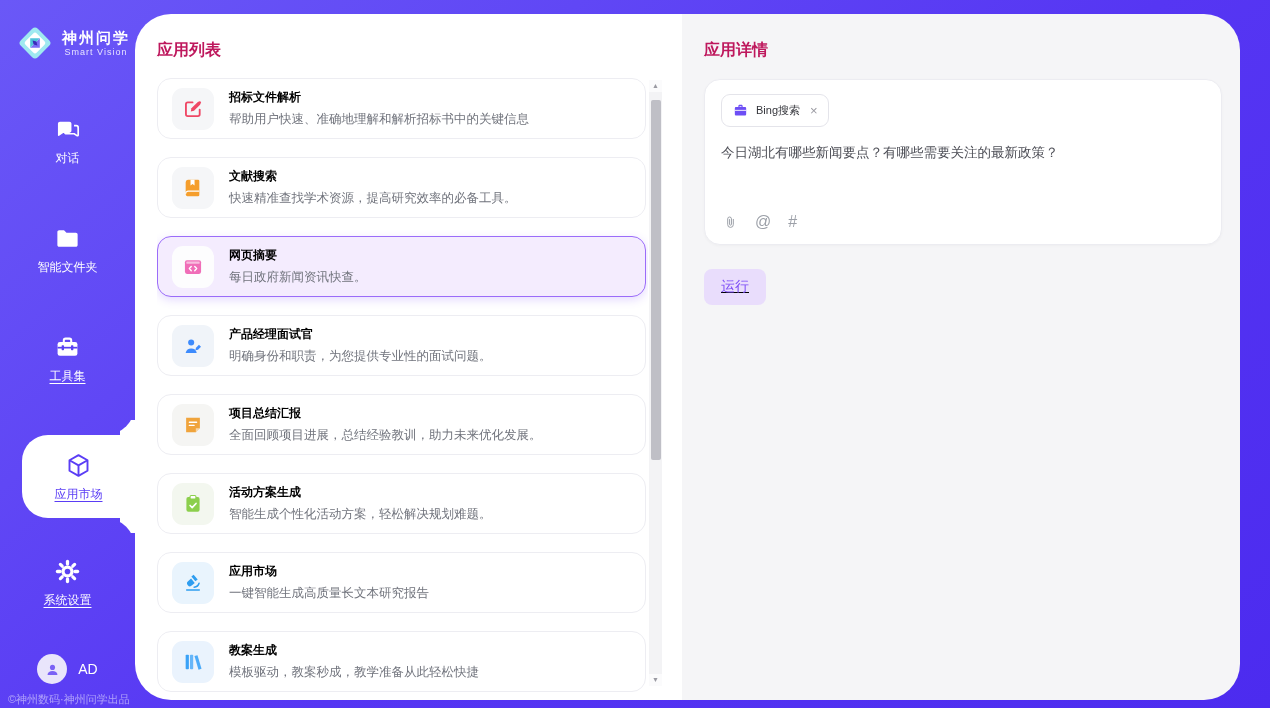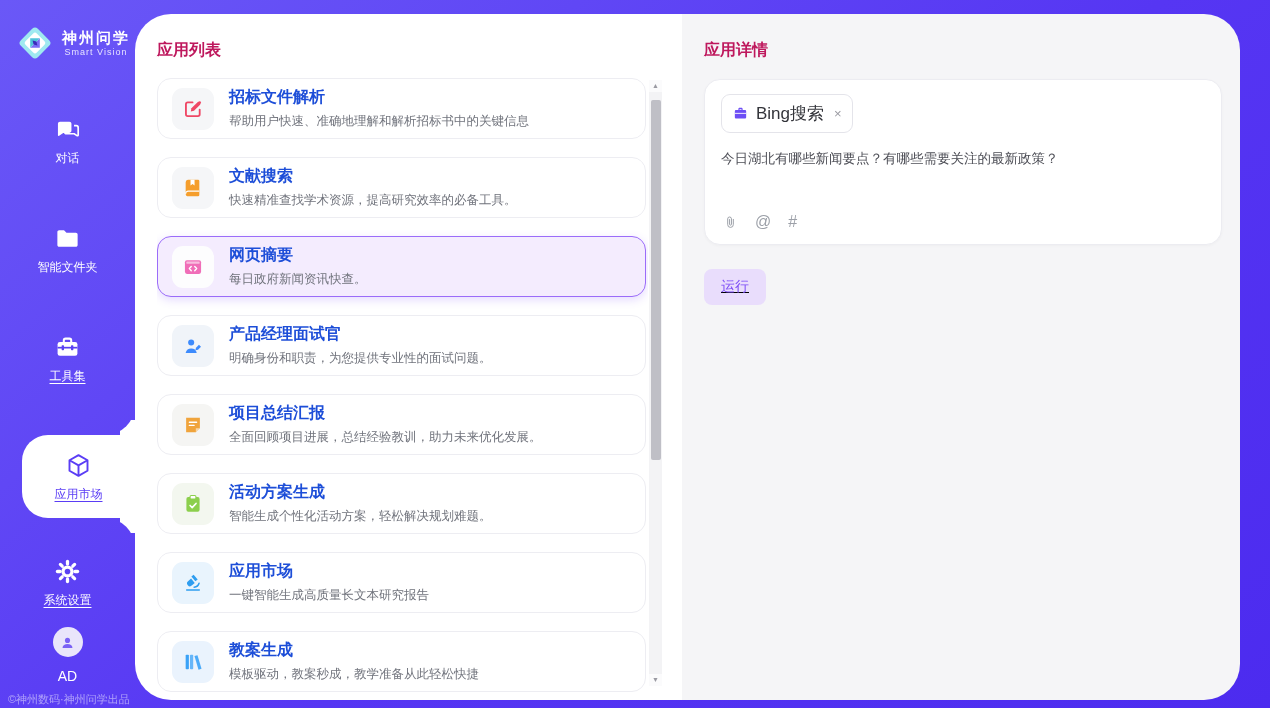--- a/index.html
+++ b/index.html
@@ -23,21 +23,21 @@
   .nav-label { font-size:12px; }
   .nav-item.underline .nav-label { text-decoration:underline; text-underline-offset:3px; }
   .nav-item.active { background:#fff; width:113px; margin-left:22px; margin-bottom:40px; margin-top:-8px;
     border-radius:26px 0 0 26px; padding:17px 0 15px 0; color:#5a3df5; position:relative; }
   .nav-item.active::before { content:""; position:absolute; top:-30px; right:0; width:30px; height:30px;
     border-bottom-right-radius:30px; box-shadow:15px 15px 0 0 #fff; background:transparent; }
   .nav-item.active::after { content:""; position:absolute; bottom:-30px; right:0; width:30px; height:30px;
     border-top-right-radius:30px; box-shadow:15px -15px 0 0 #fff; background:transparent; }
 
   .user { position:absolute; bottom:32px; left:0; width:135px; display:flex;
-    align-items:center; justify-content:center; gap:11px; cursor:pointer;flex-direction:column; }
+    align-items:center; justify-content:center; gap:11px; cursor:pointer; }
   .avatar { width:30px; height:30px; border-radius:50%; background:#e9e5fb;
     display:flex; align-items:center; justify-content:center; }
   .avatar svg { width:17px; height:17px; display:block; }
   .user-name { color:#fff; font-size:14px; }
   .copyright { position:absolute; bottom:9px; left:8px; color:rgba(255,255,255,0.5);
     font-size:11px; white-space:nowrap; }
 
   
   .content { position:absolute; left:135px; top:14px; width:1105px; height:686px;
     border-radius:36px; overflow:hidden; display:flex; }
@@ -48,38 +48,38 @@
   .list-panel { width:547px; background:#ffffff; position:relative; padding:26px 0 0 22px; }
   .cards { position:absolute; top:64px; left:22px; width:491px; bottom:0; overflow:hidden; }
   .card { display:flex; align-items:center; gap:15px; width:489px; height:61px;
     border:1px solid #ededf2; border-radius:14px; background:#fff; padding:9px 14px;
     margin-bottom:18px; cursor:pointer; }
   .card.selected { background:#f4ecfe; border:1.5px solid #9b6cf9;
     box-shadow:0 3px 10px rgba(124,77,255,0.20); }
   .card-icon { width:42px; height:42px; min-width:42px; border-radius:11px;
     display:flex; align-items:center; justify-content:center; }
   .card-icon svg { width:22px; height:22px; display:block; }
-  .card-title { font-size:16px; font-weight:bold; color:#1d4ed8; margin-bottom:5px; }
+  .card-title { font-size:12px; font-weight:bold; color:#000000; margin-bottom:5px; }
   .card-desc { font-size:12.5px; color:#70737c; white-space:nowrap; }
 
   .scrollbar { position:absolute; top:66px; right:20px; bottom:14px; width:13px;
     display:flex; flex-direction:column; align-items:center; background:#fbfbfc; }
   .sb-arrow { color:#9a9aa2; font-size:7px; line-height:12px; height:12px; cursor:pointer; }
   .sb-track { flex:1; width:100%; background:#f3f3f5; position:relative; }
   .sb-thumb { position:absolute; top:8px; left:1.5px; width:10px; height:360px;
     background:#bfbfc6; border-radius:2px; cursor:pointer; }
 
   
   .detail-panel { flex:1; background:#f5f5f7; padding:26px 18px 0 22px; }
   .detail-card { margin-top:18px; background:#fff; border:1px solid #ececf1; border-radius:16px;
     height:166px; padding:14px 16px; position:relative; box-shadow:0 1px 3px rgba(0,0,0,0.03); }
   .chip { display:inline-flex; align-items:center; gap:7px; border:1px solid #e4e4ea;
     border-radius:9px; padding:7px 10px; background:#fff; cursor:pointer; }
   .chip svg { width:17px; height:17px; display:block; }
-  .chip-label { font-size:17px; color:#33343a; }
+  .chip-label { font-size:11px; color:#33343a; }
   .chip-close { color:#9a9aa2; font-size:13px; margin-left:3px; cursor:pointer; }
   .query { margin-top:17px; font-size:13.5px; color:#4d4e56; cursor:text; }
   .composer { position:absolute; left:18px; bottom:13px; display:flex; gap:17px;
     align-items:center; color:#9ca0a8; }
   .composer .cicon { cursor:pointer; display:flex; align-items:center; }
   .composer .glyph { font-size:16px; }
   .composer svg { width:15px; height:17px; display:block; }
   .run-row { margin-top:24px; display:flex; justify-content:flex-start;text-decoration:underline; }
   .run-btn { background:#e9ddfc; color:#7b4bf6; border:none; border-radius:8px;
     padding:9px 17px; font-size:14px; cursor:pointer; }

